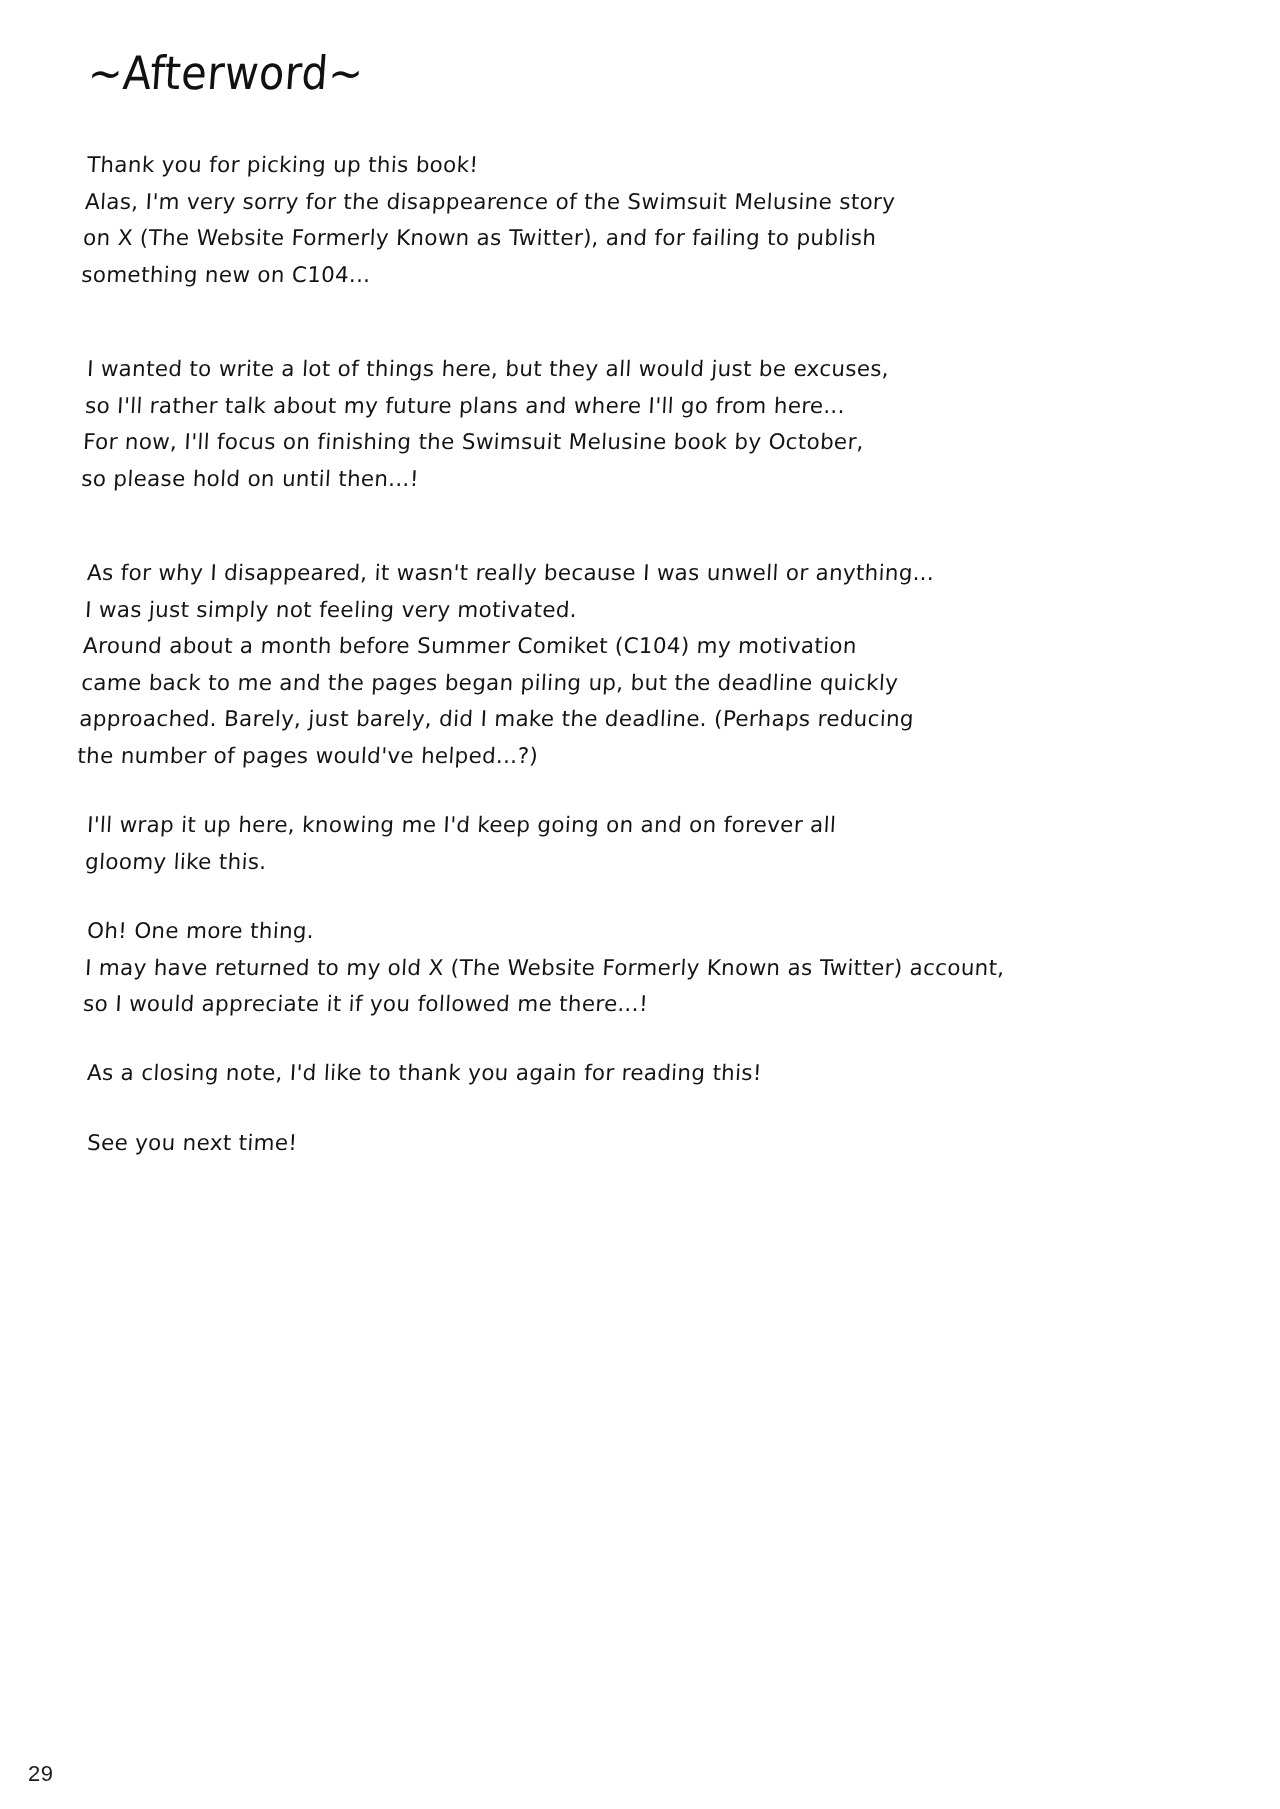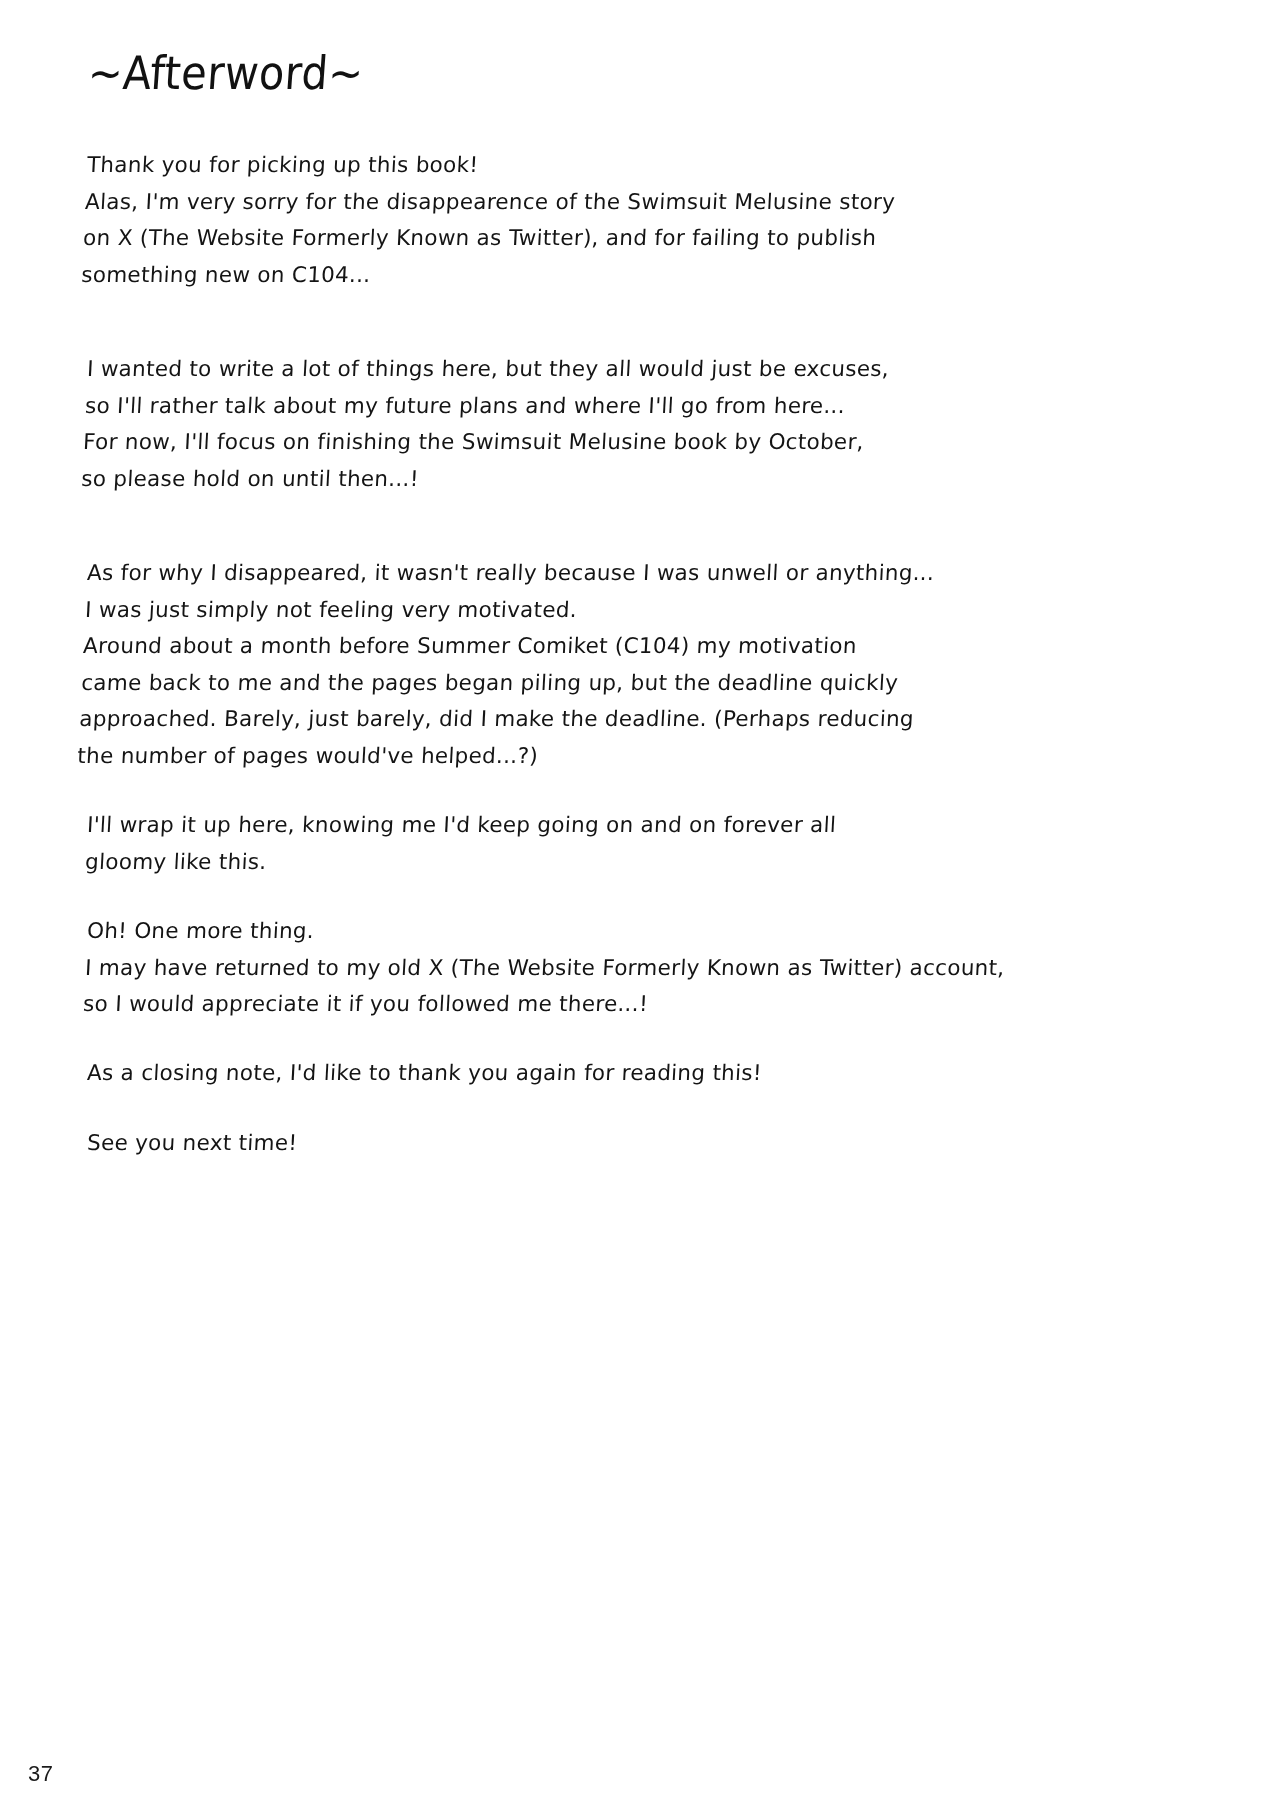--- a/index.html
+++ b/index.html
@@ -118,15 +118,15 @@
     </div>
 
     <div class="gap-sm"></div>
 
     <div class="para">
       <span class="line">See you next time!</span>
     </div>
 
   </div>
 
-  <div class="page-number">37</div>
+  <div class="page-number">29</div>
 
 </div>
 
 </body></html>

